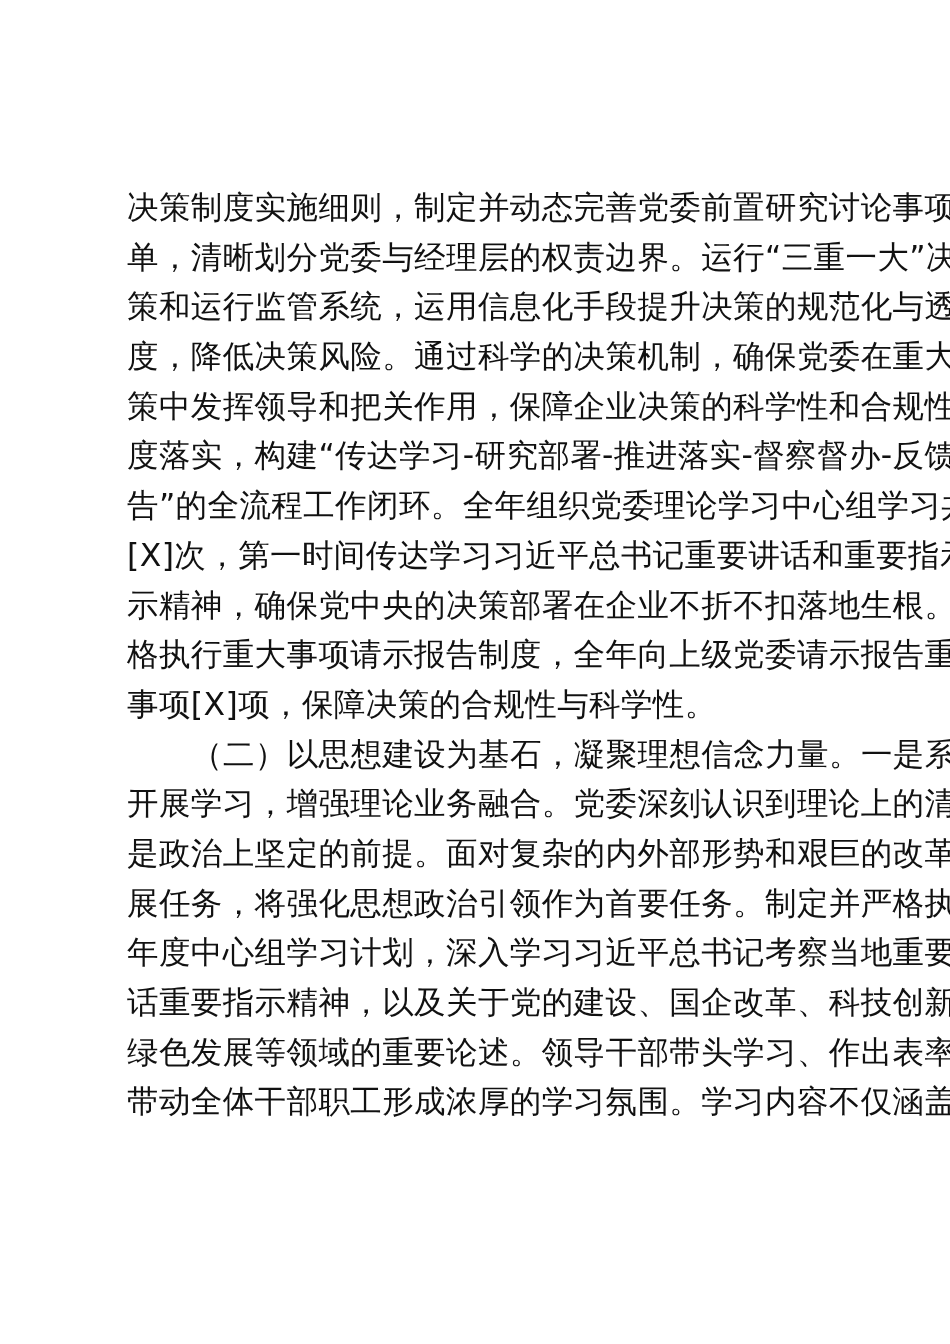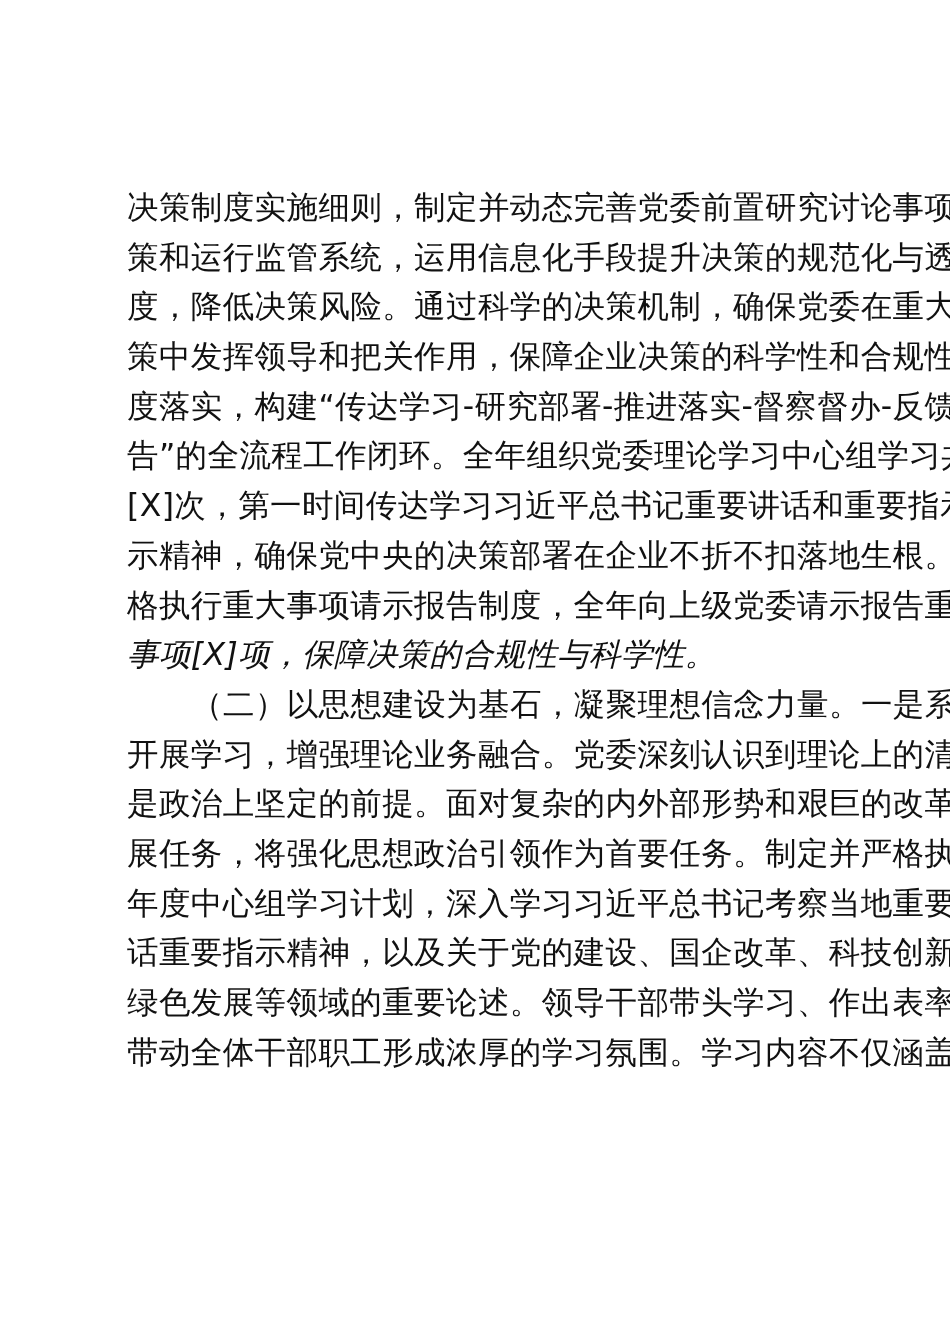--- a/index.html
+++ b/index.html
@@ -34,32 +34,32 @@
     }
     .line {
       display: block;
       white-space: nowrap;
       height: 49.7px;
       text-align: justify;
       text-align-last: justify;
     }
     .line.last {
       text-align-last: left;
-      font-style: italic;
     }
     .line.indent {
       padding-left: 64px;
     }
   </style>
 </head>
 <body>
 
 <div class="page">
   <div class="body-text">
     <span class="line">决策制度实施细则，制定并动态完善党委前置研究讨论事项清</span>
+    <span class="line">单，清晰划分党委与经理层的权责边界。运行“三重一大”决</span>
     <span class="line">策和运行监管系统，运用信息化手段提升决策的规范化与透明</span>
     <span class="line">度，降低决策风险。通过科学的决策机制，确保党委在重大决</span>
     <span class="line">策中发挥领导和把关作用，保障企业决策的科学性和合规性。</span>
     <span class="line">度落实，构建“传达学习-研究部署-推进落实-督察督办-反馈报</span>
     <span class="line">告”的全流程工作闭环。全年组织党委理论学习中心组学习共</span>
     <span class="line">[X]次，第一时间传达学习习近平总书记重要讲话和重要指示批</span>
     <span class="line">示精神，确保党中央的决策部署在企业不折不扣落地生根。严</span>
     <span class="line">格执行重大事项请示报告制度，全年向上级党委请示报告重要</span>
     <span class="line last">事项[X]项，保障决策的合规性与科学性。</span>
     <span class="line indent">（二）以思想建设为基石，凝聚理想信念力量。一是系统</span>

